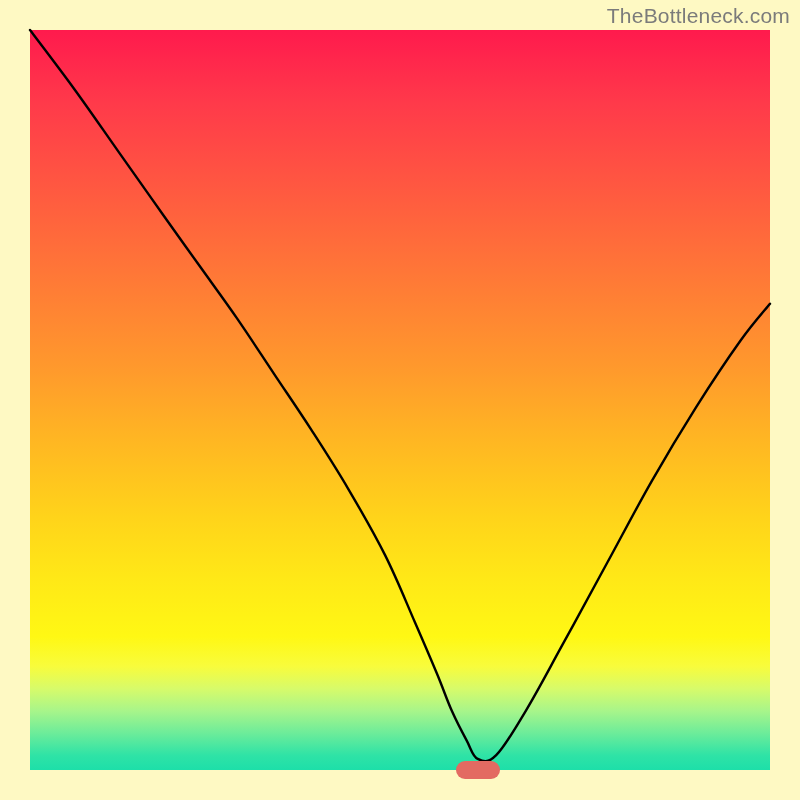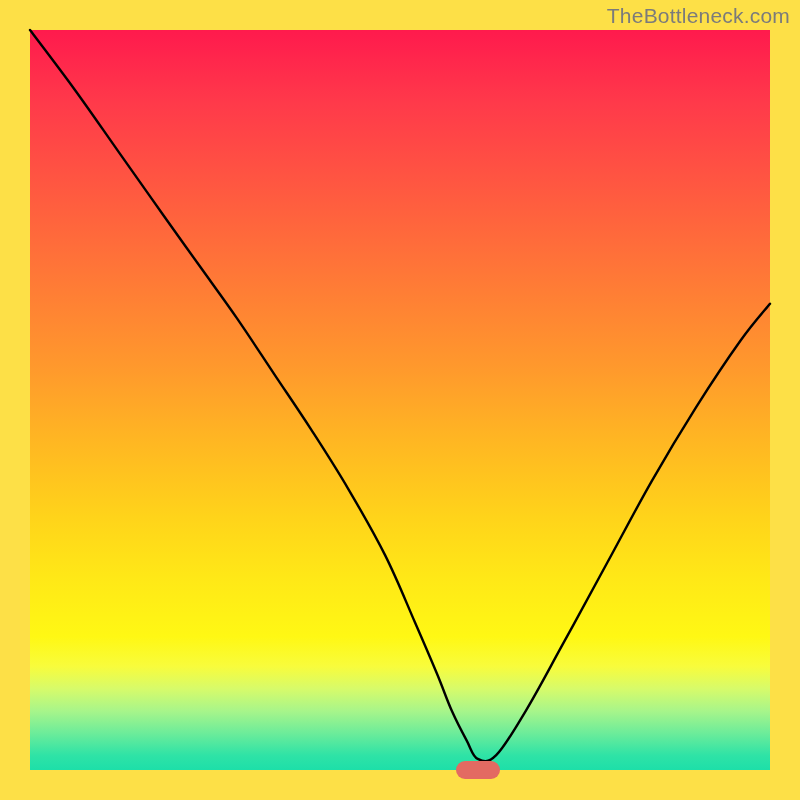--- a/index.html
+++ b/index.html
@@ -8,21 +8,21 @@
     width: 800px;
     height: 800px;
     background: #000;
     overflow: hidden;
     font-family: Arial, Helvetica, sans-serif;
   }
   .frame {
     position: relative;
     width: 800px;
     height: 800px;
-    background: #fde047;
+    background: #fef9c3;
   }
   .plot-area {
     position: absolute;
     left: 30px;
     top: 30px;
     width: 740px;
     height: 740px;
     
     background: linear-gradient(
       to bottom,

